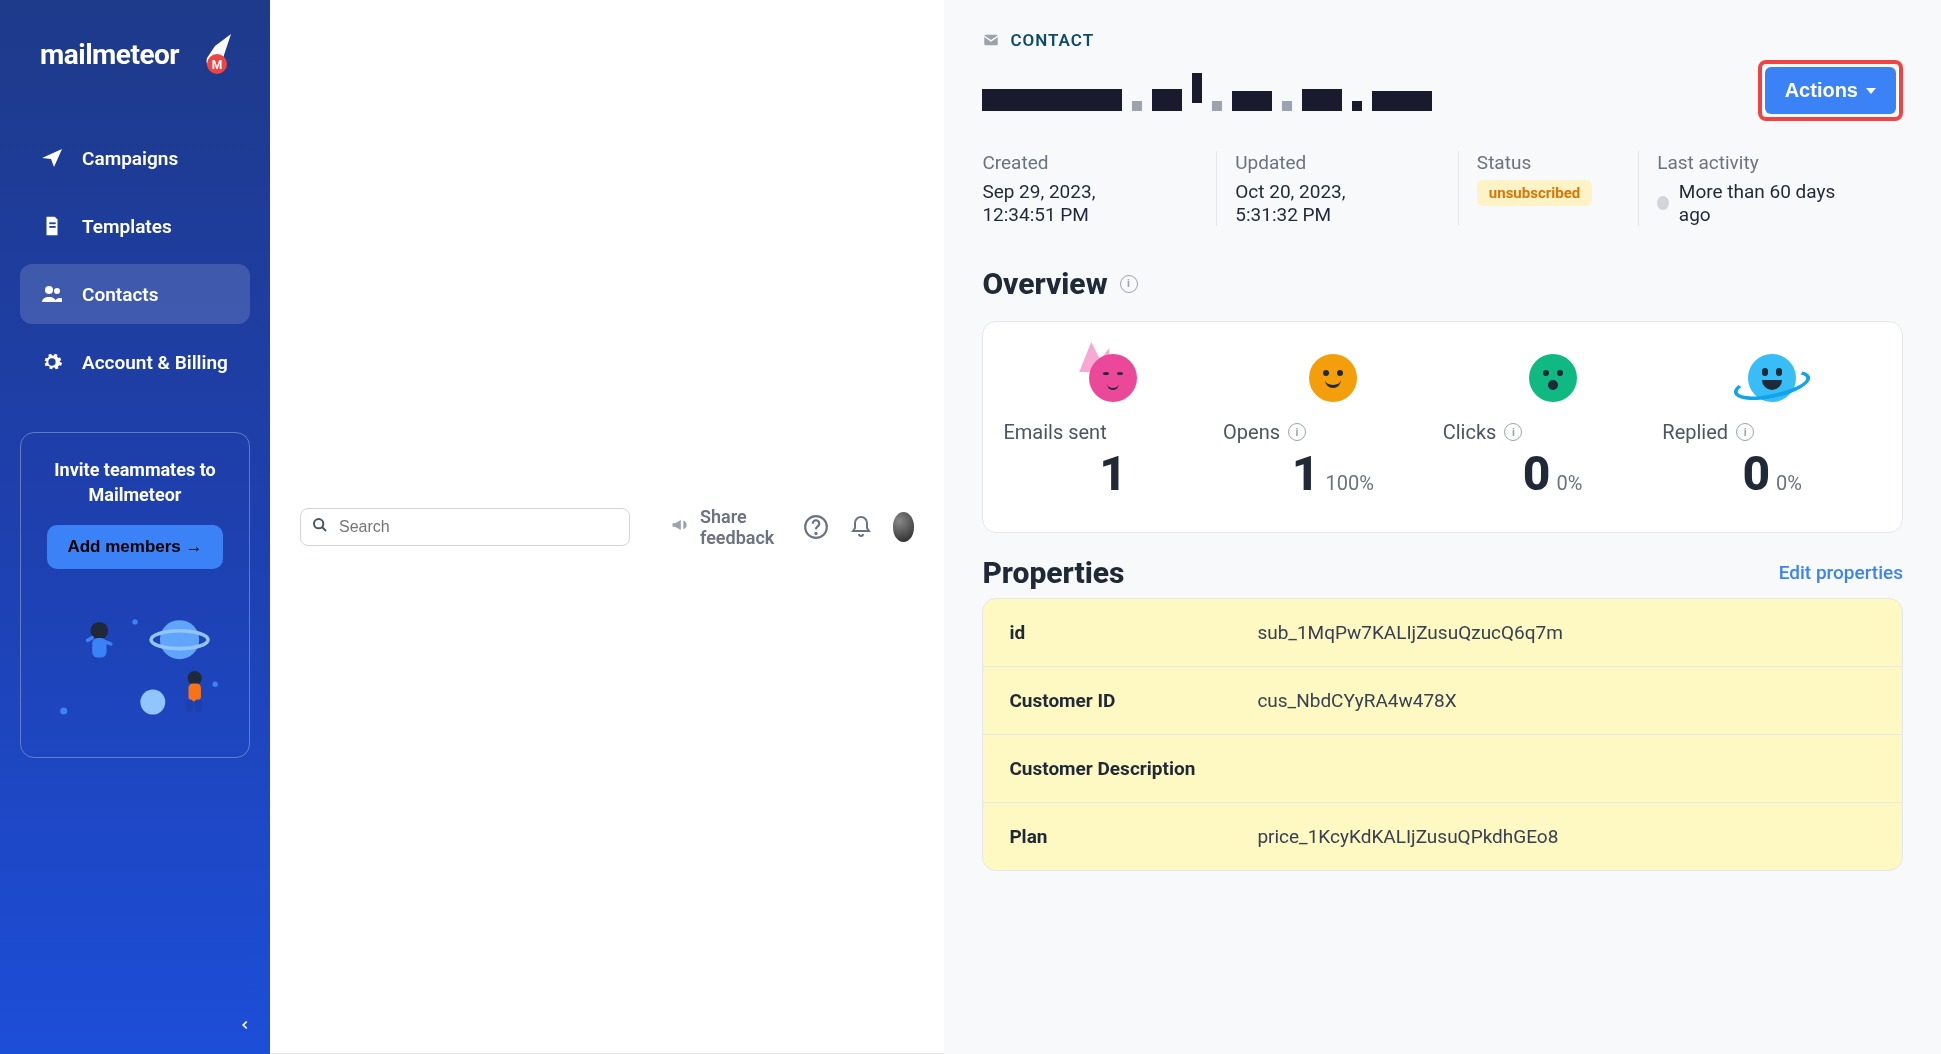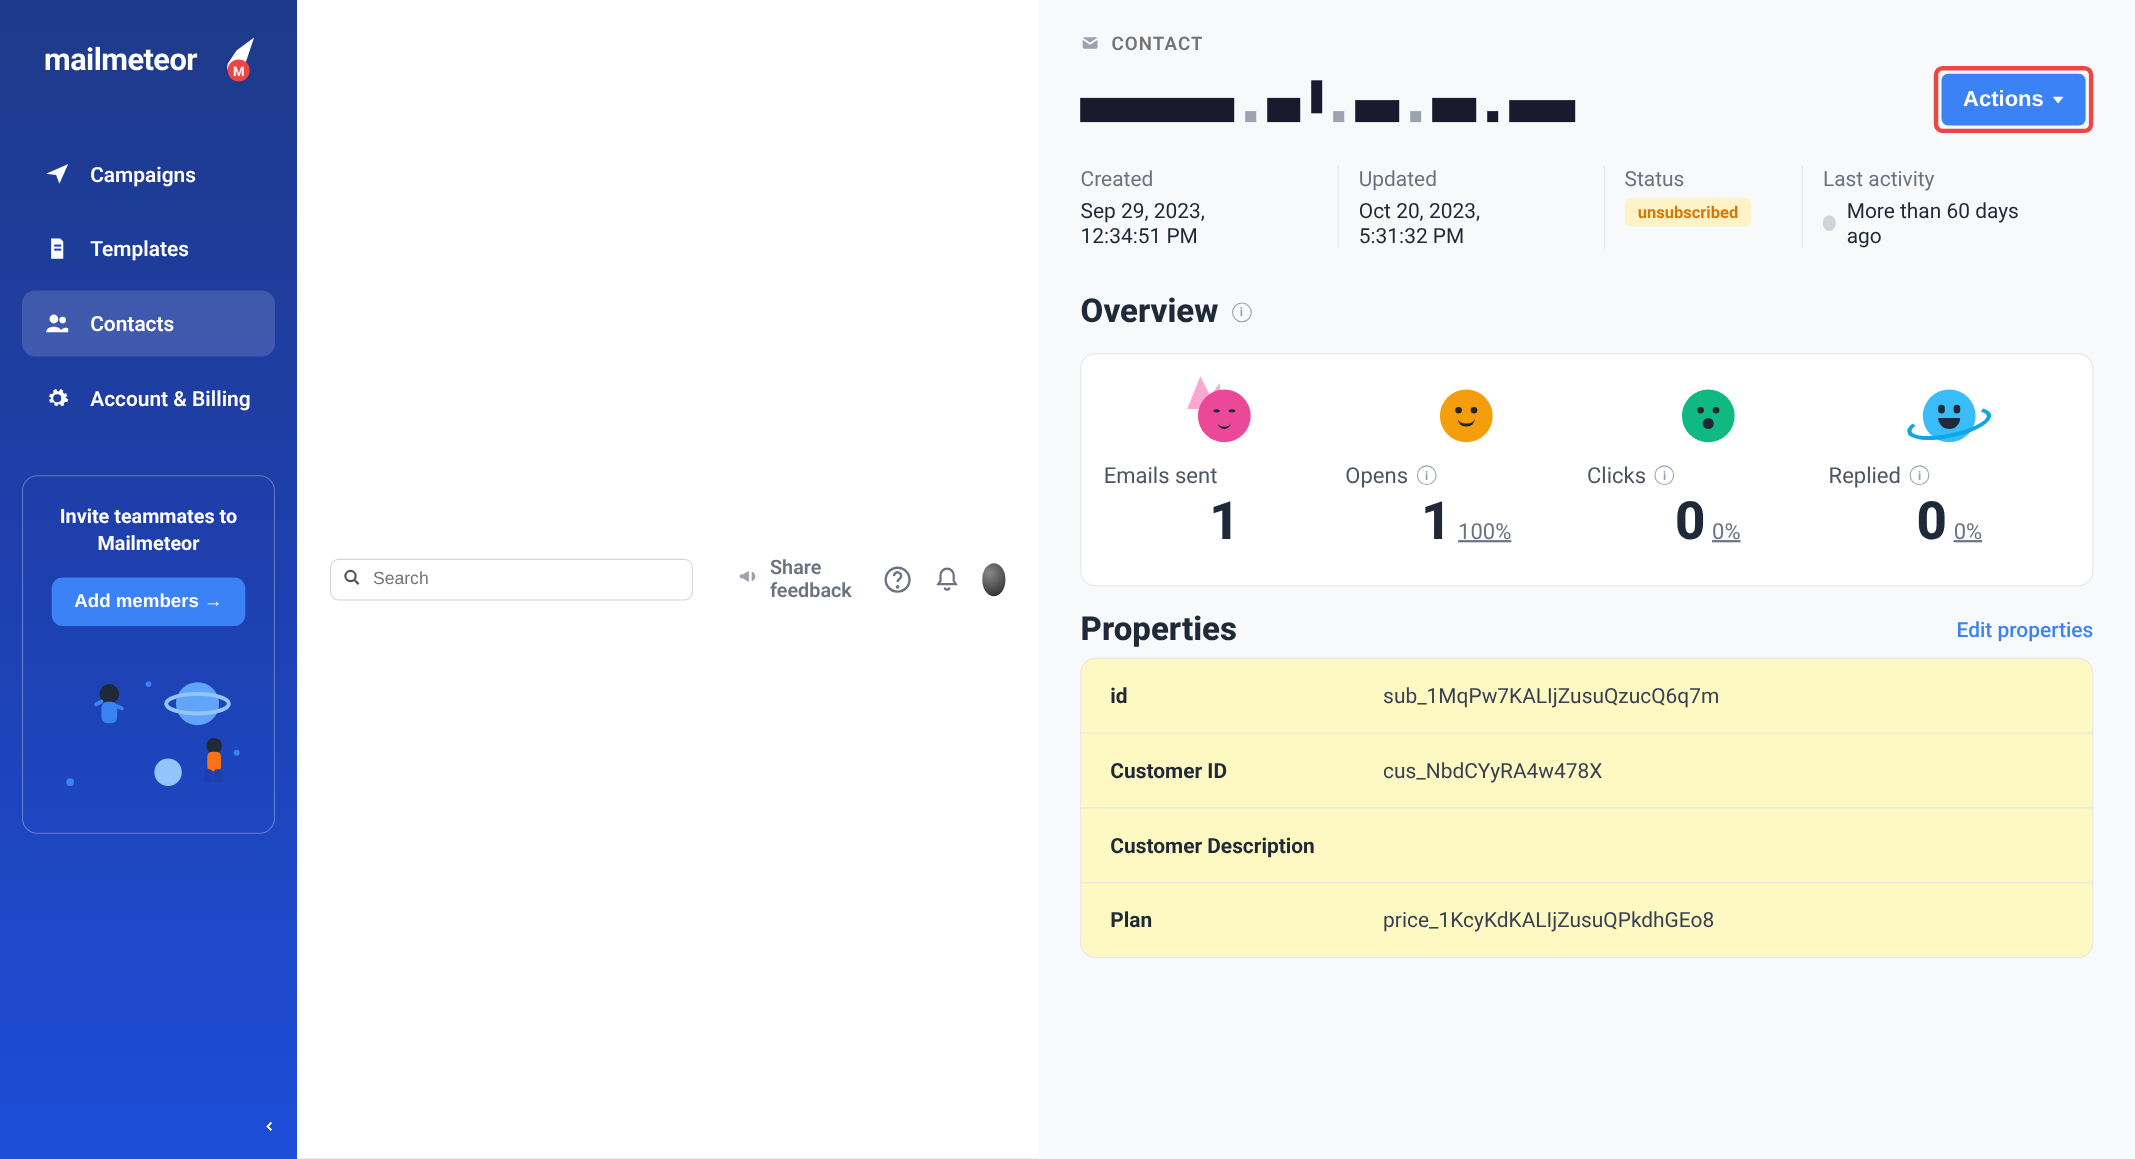--- a/index.html
+++ b/index.html
@@ -11,38 +11,38 @@
 .logo { display: flex; align-items: center; gap: 8px; margin-bottom: 50px; padding-left: 20px; }
 .logo-text { font-size: 28px; font-weight: 700; letter-spacing: -0.5px; }
 .logo-icon { width: 48px; height: 48px; position: relative; }
 .logo-icon svg { width: 100%; height: 100%; }
 .nav { display: flex; flex-direction: column; gap: 8px; }
 .nav-item { display: flex; align-items: center; gap: 18px; padding: 18px 20px; border-radius: 12px; cursor: pointer; font-size: 19px; font-weight: 600; }
 .nav-item.active { background: rgba(255,255,255,0.15); }
 .nav-item .nav-icon { width: 24px; height: 24px; display: flex; align-items: center; justify-content: center; }
 .invite-card { margin-top: 40px; border: 1px solid rgba(255,255,255,0.3); border-radius: 14px; padding: 24px 16px 20px; text-align: center; position: relative; overflow: hidden; }
 .invite-title { font-size: 18px; font-weight: 700; line-height: 1.4; margin-bottom: 18px; }
-.invite-btn { background: #3b82f6; color: #ffffff; border: none; border-radius: 10px; padding: 12px 20px; font-size: 17px; font-weight: 700; cursor: pointer; }
+.invite-btn { background: #3b82f6; color: #000000; border: none; border-radius: 10px; padding: 12px 20px; font-size: 17px; font-weight: 700; cursor: pointer; }
 .invite-illustration { margin-top: 18px; height: 150px; position: relative; }
 .collapse-toggle { position: absolute; bottom: 18px; right: 18px; color: #fff; cursor: pointer; font-size: 18px; }
 
 
 .main { flex: 1; display: flex; flex-direction: row; }
 .topbar { background: #fff; border-bottom: 1px solid #e5e7eb; padding: 10px 30px; display: flex; align-items: center; gap: 20px; }
 .search-wrap { position: relative; }
 .search-input { width: 330px; padding: 9px 14px 9px 38px; border: 1px solid #d1d5db; border-radius: 8px; font-size: 16px; background: #fff; }
 .search-icon-pos { position: absolute; left: 12px; top: 50%; transform: translateY(-50%); color: #4b5563; }
 .topbar-spacer { flex: 1; }
 .feedback { display: flex; align-items: center; gap: 10px; color: #6b7280; font-weight: 600; font-size: 18px; cursor: pointer; }
 .topbar-icon { color: #4b5563; cursor: pointer; display: flex; align-items: center; }
 .avatar { width: 30px; height: 30px; border-radius: 50%; background: radial-gradient(circle at 30% 30%, #888, #222); cursor: pointer; }
 
 
 .content { padding: 30px 38px; }
-.breadcrumb { display: flex; gap: 10px; color: #737373; font-size: 17px; font-weight: 600; letter-spacing: 1px; }
+.breadcrumb { display: flex; align-items: center; gap: 10px; color: #0c4a6e; font-size: 17px; font-weight: 600; letter-spacing: 1px; }
 .breadcrumb .mail-icon { width: 18px; height: 18px; }
 .title-row { display: flex; align-items: center; justify-content: space-between; margin-top: 10px; }
 .redacted { display: flex; gap: 10px; align-items: flex-end; height: 40px; }
 .redacted span { background: #1a1a2e; display: inline-block; }
 .actions-btn-wrap { border: 4px solid #ef4444; border-radius: 8px; padding: 3px; }
 .actions-btn { background: #3b82f6; color: #fff; border: none; border-radius: 6px; padding: 12px 20px; font-size: 20px; font-weight: 700; cursor: pointer; display: flex; align-items: center; gap: 8px; }
 .caret-down { width: 0; height: 0; border-left: 5px solid transparent; border-right: 5px solid transparent; border-top: 6px solid #fff; }
 
 .meta-row { display: flex; margin-top: 30px; }
 .meta-item { padding-right: 46px; margin-right: 18px; border-right: 1px solid #e5e7eb; }
@@ -54,21 +54,21 @@
 
 .section-title { font-size: 30px; font-weight: 800; color: #1f2937; margin-top: 40px; display: flex; align-items: center; gap: 12px; }
 .info-icon { width: 18px; height: 18px; border: 1.5px solid #9ca3af; border-radius: 50%; display: inline-flex; align-items: center; justify-content: center; font-size: 11px; color: #9ca3af; font-weight: 700; }
 
 .overview-card { background: #fff; border: 1px solid #e5e7eb; border-radius: 14px; margin-top: 20px; padding: 28px 20px 34px; display: flex; }
 .stat { flex: 1; text-align: center; }
 .stat-emoji { height: 56px; display: flex; align-items: center; justify-content: center; margin-bottom: 14px; }
 .stat-label { font-size: 20px; color: #4b5563; display: flex; align-items: center; justify-content: flex-start; gap: 8px; }
 .stat-value-row { display: flex; align-items: baseline; justify-content: center; gap: 6px; margin-top: 6px; }
 .stat-value { font-size: 48px; font-weight: 800; color: #1f2937; line-height: 1; }
-.stat-pct { font-size: 20px; color: #6b7280; text-decoration: underline; }
+.stat-pct { font-size: 20px; color: #6b7280; }
 
 .props-header { display: flex; align-items: center; justify-content: space-between; margin-top: 22px; }
 .props-title { font-size: 30px; font-weight: 800; color: #1f2937; }
 .edit-link { color: #3b82f6; font-size: 19px; font-weight: 500; cursor: pointer; }
 .props-table { background: #fef9c3; border: 1px solid #e5e7eb; border-radius: 14px; margin-top: 8px; overflow: hidden; }
 .prop-row { display: flex; padding: 22px 26px; border-bottom: 1px solid #e5e7eb; }
 .prop-row:last-child { border-bottom: none; }
 .prop-key { width: 248px; font-weight: 700; font-size: 19px; color: #1f2937; }
 .prop-val { font-size: 19px; color: #374151; }
 

